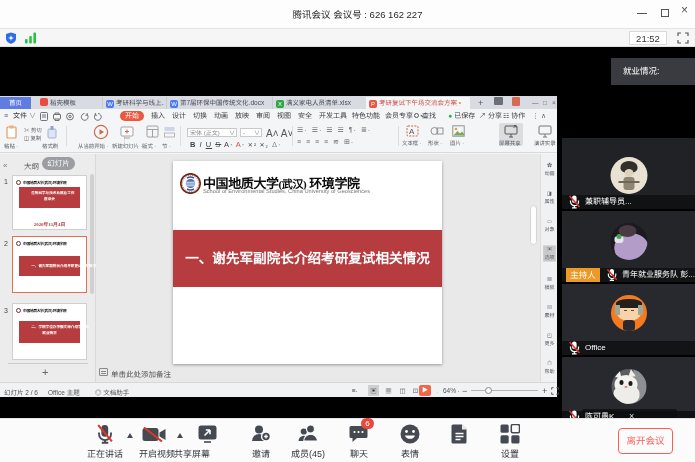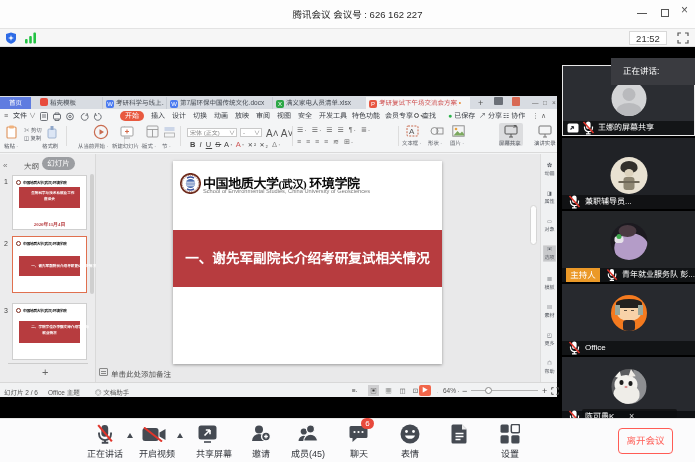--- a/index.html
+++ b/index.html
@@ -314,38 +314,22 @@
             <path d="M8 1 H11 V4"></path>
             <path d="M11 8 V11 H8"></path>
             <path d="M4 11 H1 V8"></path>
           </svg>
       </div>
     </div>
   </div>
 
   <div class="abs" id="sidebar">
 
-    <div class="tile" style="top:18px; height:71px; border:1px solid #e8e8e8; background:#2b2d32;">
-      <div class="avatar" style="top:15px; width:35px; height:35px; background:#d3d4d6; overflow:hidden;">
-        <div style="position:absolute; left:11px; top:7px; width:13px; height:13px; border-radius:50%; background:#b9babd;"></div>
-        <div style="position:absolute; left:5px; top:22px; width:25px; height:16px; border-radius:50%; background:#b9babd;"></div>
-      </div>
-      <div class="tlabelbar">
-        <svg style="margin:0 3px 0 4px;" width="12" height="10" viewBox="0 0 12 10">
-            <rect x="0.5" y="0.5" width="11" height="9" rx="1.5" fill="#fff"></rect>
-            <path d="M3.5 6.5 L6.5 3.5 M6.5 3.5 h-2.2 M6.5 3.5 v2.2" stroke="#2b2d32" stroke-width="1.1" fill="none"></path>
-          </svg>
-        <svg style="margin-left:0;" width="13" height="14" viewBox="0 0 13 14" class="mic">
-            <use href="#micmute"></use>
-          </svg>
-        <span style="margin-left:3px;">王娜的屏幕共享</span>
-      </div>
-    </div>
-
-    <div class="abs" style="left:49px; top:11px; width:84px; height:27px; background:#3a3b40; color:#fff; font-size:8.5px; line-height:27px; padding-left:12px;">正在讲话:</div>
+
+    <div class="abs" style="left:49px; top:11px; width:84px; height:27px; background:#3a3b40; color:#fff; font-size:8.5px; line-height:27px; padding-left:12px;">就业情况:</div>
 
     <div class="tile" style="top:91px; height:71px; background:#202226;">
       <div class="avatar" style="top:19px; width:37px; height:37px; background:#e9e2d2; overflow:hidden;">
         <div style="position:absolute; left:10px; top:4px; width:17px; height:12px; border-radius:50% 50% 40% 40%; background:#33302b;"></div>
         <div style="position:absolute; left:14px; top:12px; width:9px; height:8px; border-radius:50%; background:#ddd3bd;"></div>
         <div style="position:absolute; left:13px; top:20px; width:11px; height:13px; border-radius:3px; background:#8e8672;"></div>
         <div style="position:absolute; left:8px; top:24px; width:21px; height:2px; background:#6e6757;"></div>
       </div>
       <div class="tlabelbar">
         <svg style="margin-left:6px;" width="13" height="14" viewBox="0 0 13 14" class="mic">
@@ -422,21 +406,21 @@
       <path d="M17.5 5.5 L23.5 2 V13 L17.5 9.5 Z" fill="#454a52"></path>
       <path d="M2 0.5 L20 14.5" stroke="#e0352b" stroke-width="2"></path>
     </svg>
     <div class="blabel" style="left:127px; width:60px;">开启视频</div>
     <div class="abs arrow" style="left:177px; top:14px;"></div>
     <svg class="abs" style="left:198px; top:6px;" width="19" height="18" viewBox="0 0 19 18">
       <rect x="0.5" y="0.5" width="18" height="14" rx="2.5" fill="#454a52"></rect>
       <path d="M6.5 10.5 L12 5 M12 5 h-4.2 M12 5 v4.2" stroke="#fff" stroke-width="1.6" fill="none"></path>
       <path d="M6 17 h7" stroke="#454a52" stroke-width="1.6"></path>
     </svg>
-    <div class="blabel" style="left:184px; width:60px;text-align:center;">共享屏幕</div>
+    <div class="blabel" style="left:162px; width:60px;text-align:center;">共享屏幕</div>
     <svg class="abs" style="left:251px; top:5px;" width="20" height="20" viewBox="0 0 20 20">
       <circle cx="8" cy="5.5" r="4" fill="#454a52"></circle>
       <path d="M1 17 a7 7 0 0 1 14 0 Z" fill="#454a52"></path>
       <circle cx="15" cy="12.5" r="4.4" fill="#454a52" stroke="#fbfbfc" stroke-width="1.4"></circle>
       <path d="M15 10.6 v3.8 M13.1 12.5 h3.8" stroke="#fbfbfc" stroke-width="1.3"></path>
     </svg>
     <div class="blabel" style="left:231px; width:60px;">邀请</div>
     <svg class="abs" style="left:298px; top:5px;" width="20" height="20" viewBox="0 0 20 20">
       <circle cx="5.8" cy="7.5" r="3.1" fill="#454a52"></circle>
       <path d="M0.5 17 a5.3 5.3 0 0 1 10.6 0 Z" fill="#454a52"></path>

